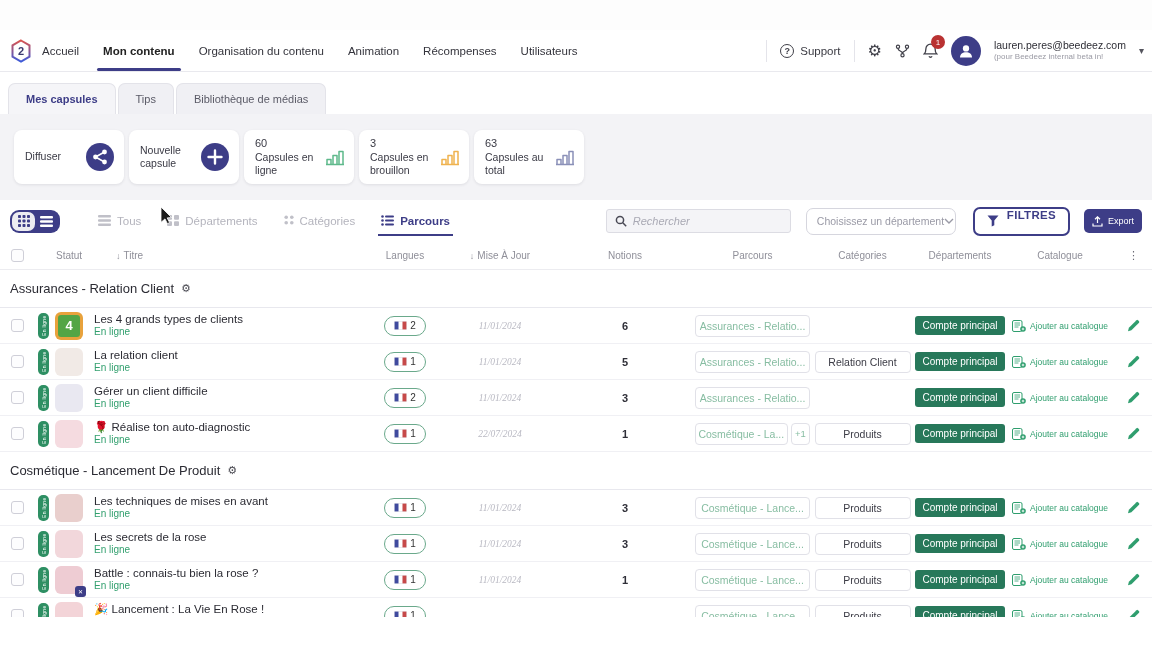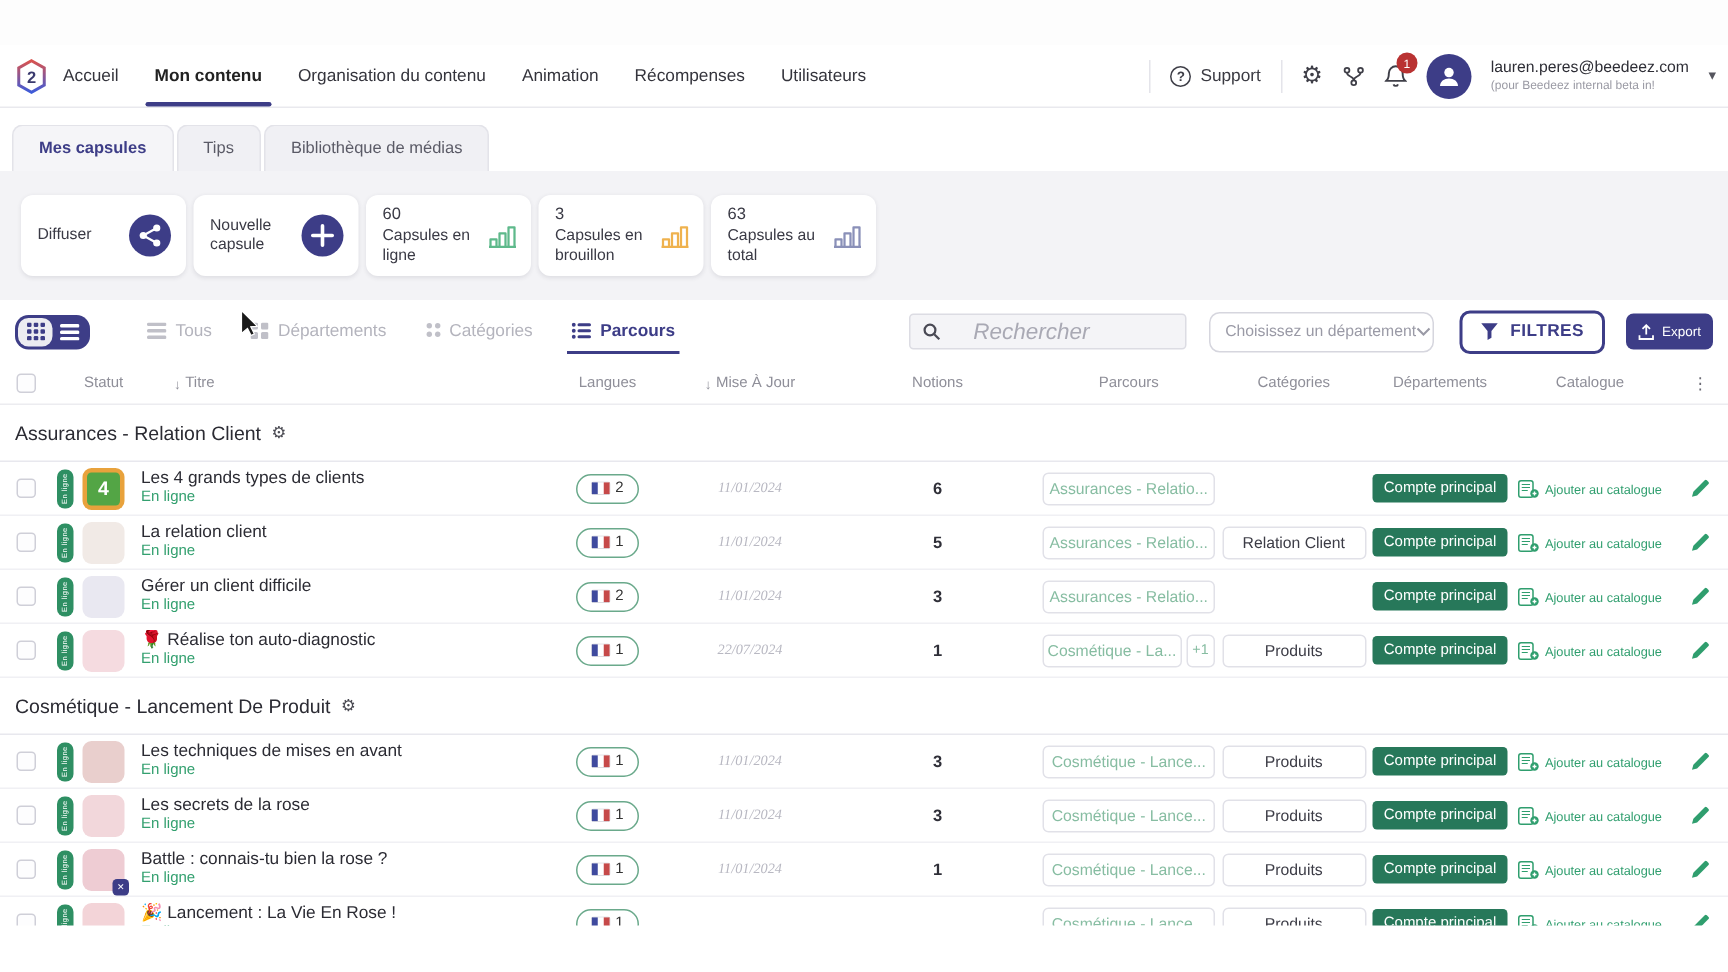--- a/index.html
+++ b/index.html
@@ -65,28 +65,28 @@
   .filter { display:flex; align-items:flex-start; gap:6px; font-size:11.5px; color:#b4b4bd; position:relative; }
   .filter .ic { display:flex; color:#c0c0c8; }
   .filter.active { color:#3d3d87; font-weight:bold; }
   .filter.active .ic { color:#3d3d87; }
   .filter.active::after { content:""; position:absolute; left:-3px; right:-3px; bottom:-9px;
     height:2px; background:#3d3d87; }
   .tb-spacer { flex:1; }
   .search { width:185px; height:24px; background:#f4f4f7; border:1px solid #dcdce3;
     border-radius:3px; display:flex; align-items:center; padding:0 8px; gap:6px; margin-right:15px; }
   .search input { border:none; background:transparent; outline:none; width:100%;
-    font-size:15px; font-style:italic; color:#555;
-    font-family:"Liberation Sans","DejaVu Sans",sans-serif;margin-left:16px; }
+    font-size:11px; font-style:italic; color:#555;
+    font-family:"Liberation Sans","DejaVu Sans",sans-serif; }
   .search input::placeholder { color:#a9a9b4; font-style:italic; }
   .select { width:150px; height:27px; border:1px solid #d6d6de; border-radius:7px;
     background:#fff; display:flex; align-items:center; justify-content:space-between;
     padding:0 10px; font-size:10.5px; color:#9a9aa6; margin-right:17px; white-space:nowrap; }
   .btn-filtres { height:29px; border:2px solid #3d3d87; border-radius:7px; background:#fff;
-    color:#3d3d87; font-weight:bold; font-size:11.5px; display:flex; align-items:center;
+    color:#3d3d87; font-weight:bold; font-size:11.5px; display:flex; 
     gap:8px; padding:0 12px; margin-right:14px; letter-spacing:.3px; }
   .btn-export { height:24px; background:#3d3d87; border-radius:5px; color:#fff; font-size:9px;
     display:flex; align-items:center; gap:5px; padding:0 8px; }
 
   
   .tableclip { height:375px; overflow:hidden; background:#fff; }
   .cols { display:grid; grid-template-columns:34px 18px 34px 279px 80px 110px 140px 115px 105px 90px 110px 37px;
     align-items:center; }
   .thead { height:28px; border-bottom:1px solid #ececf0; font-size:10px; color:#8f8f99; }
   .th { display:flex; align-items:center; justify-content:center; gap:3px; white-space:nowrap; }

